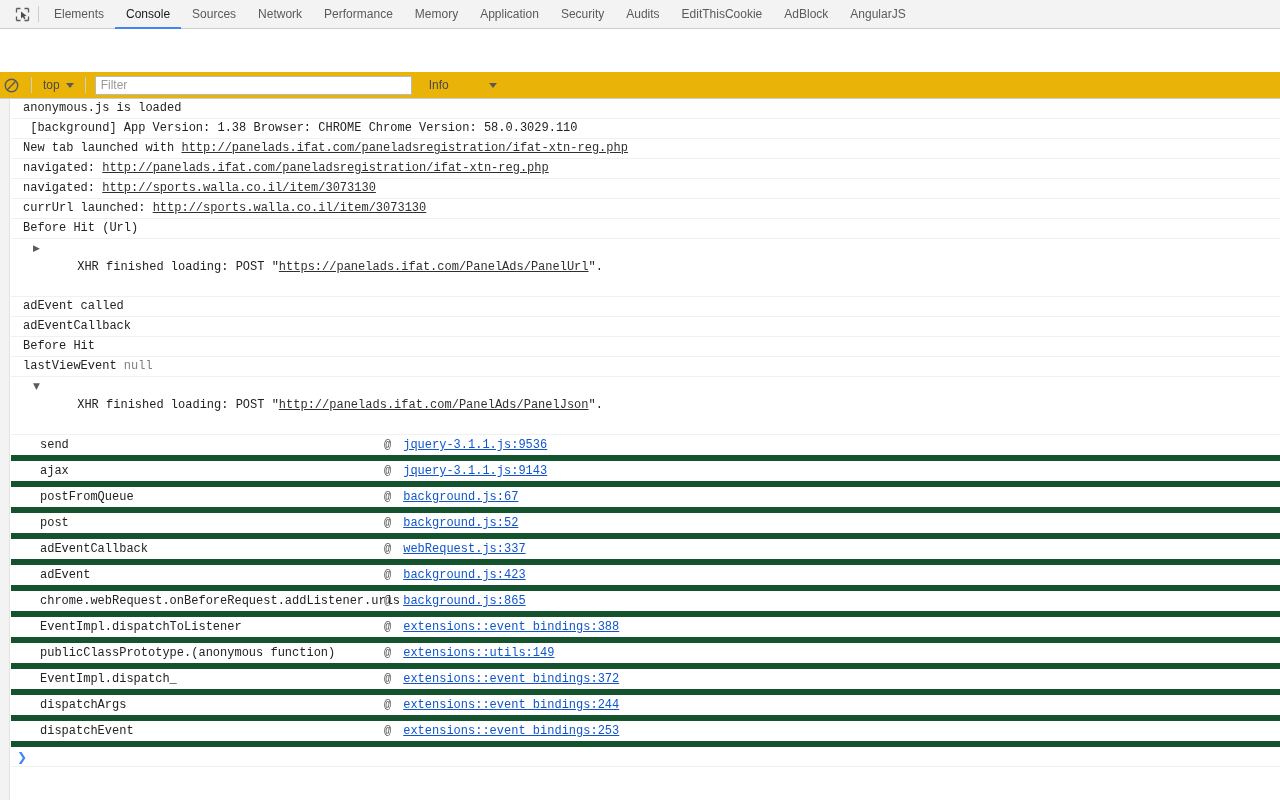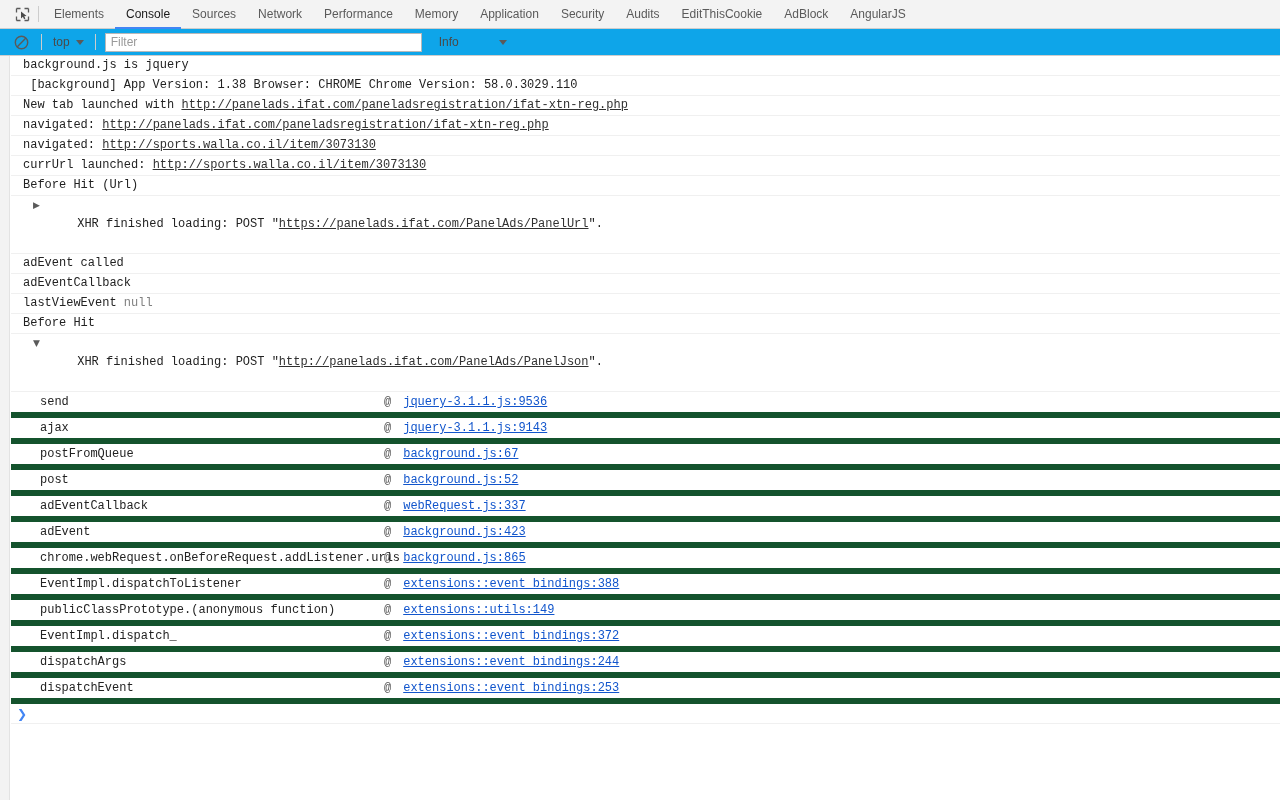--- a/index.html
+++ b/index.html
@@ -46,25 +46,25 @@
     top: 1px;
   }
   .tab.active {
     color: #1a1a1a;
     border-bottom: 2px solid #4285f4;
   }
 
   
   #console-toolbar {
     height: 27px;
-    background: #0ea5e9;
+    background: #eab308;
     border-bottom: 1px solid #cdcdcd;
     display: flex;
     align-items: center;
-    padding-left: 10px;
+    margin-top: 43px;
   }
   .clear-btn {
     width: 22px; height: 22px;
     display: flex; align-items: center; justify-content: center;
     cursor: pointer;
   }
   .tb-sep { width: 1px; height: 16px; background: #cdcdcd; margin: 0 9px; }
   .ctx-select {
     display: flex; align-items: center; gap: 6px;
     font-size: 12px; color: #4a4a4a; cursor: pointer;
@@ -247,21 +247,21 @@
   <div class="level-select">
     <span>Info</span>
     <span class="caret level-caret"></span>
   </div>
 </div>
 
 <div id="console-body">
   <div class="gutter"></div>
   <div class="msgs">
 
-    <div class="row"><span>background.js is jquery</span></div>
+    <div class="row"><span>anonymous.js is loaded</span></div>
 
     <div class="row"><span> [background] App Version: 1.38 Browser: CHROME Chrome Version: 58.0.3029.110</span></div>
 
     <div class="row"><span>New tab launched with </span><a class="body-link" href="#">http://panelads.ifat.com/paneladsregistration/ifat-xtn-reg.php</a></div>
 
     <div class="row"><span>navigated: </span><a class="body-link" href="#">http://panelads.ifat.com/paneladsregistration/ifat-xtn-reg.php</a></div>
 
     <div class="row"><span>navigated: </span><a class="body-link" href="#">http://sports.walla.co.il/item/3073130</a></div>
 
     <div class="row"><span>currUrl launched: </span><a class="body-link" href="#">http://sports.walla.co.il/item/3073130</a></div>
@@ -269,23 +269,23 @@
     <div class="row"><span>Before Hit (Url)</span></div>
 
     <div class="row has-disc">
       <span class="disc">▶</span><span>XHR finished loading: POST "</span><a class="body-link" href="#">https://panelads.ifat.com/PanelAds/PanelUrl</a><span>".</span>
     </div>
 
     <div class="row"><span>adEvent called</span></div>
 
     <div class="row"><span>adEventCallback</span></div>
 
+    <div class="row"><span>Before Hit</span></div>
+
     <div class="row"><span>lastViewEvent </span><span class="nullval">null</span></div>
-
-    <div class="row"><span>Before Hit</span></div>
 
     <div class="row has-disc">
       <span class="disc">▼</span><span>XHR finished loading: POST "</span><a class="body-link" href="#">http://panelads.ifat.com/PanelAds/PanelJson</a><span>".</span>
     </div>
 
     <div>
       <div class="frame"><span class="frame-fn">send</span><span class="frame-loc"><span>@</span><a class="stack-link" href="#">jquery-3.1.1.js:9536</a></span></div>
       <div class="frame"><span class="frame-fn">ajax</span><span class="frame-loc"><span>@</span><a class="stack-link" href="#">jquery-3.1.1.js:9143</a></span></div>
       <div class="frame"><span class="frame-fn">postFromQueue</span><span class="frame-loc"><span>@</span><a class="stack-link" href="#">background.js:67</a></span></div>
       <div class="frame"><span class="frame-fn">post</span><span class="frame-loc"><span>@</span><a class="stack-link" href="#">background.js:52</a></span></div>

